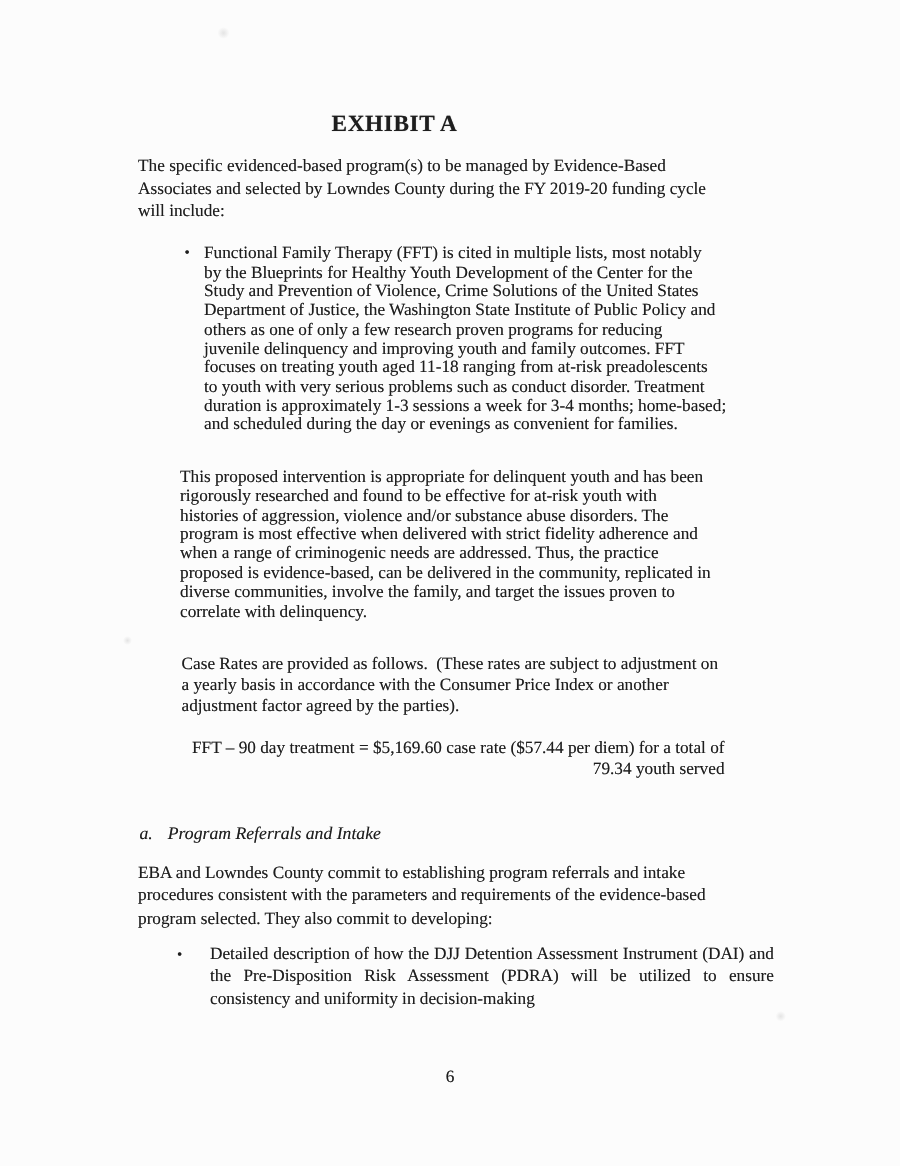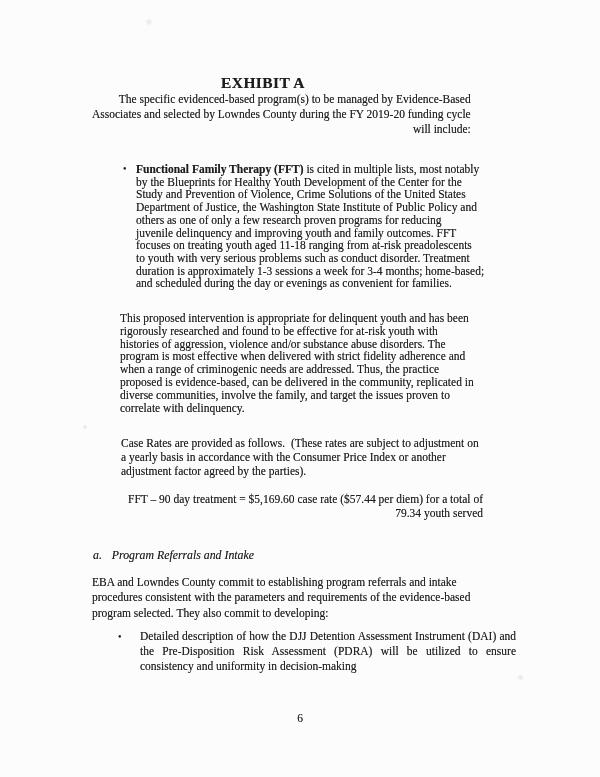--- a/index.html
+++ b/index.html
@@ -11,36 +11,36 @@
   }
   .blk {
     position:absolute; white-space:pre; font-size:11.5px;
     text-shadow:0 0 .4px rgba(30,30,30,.55);
   }
   .title {
     position:absolute; top:64px; left:0; width:512px; text-align:center;
     font-weight:bold; font-size:15.5px; letter-spacing:.4px; text-indent:14px;
     text-shadow:0 0 .5px rgba(15,15,15,.6); white-space:pre;
   }
-  .intro   { top:92px; left:92px;  line-height:15.2px;text-align:right; }
+  .intro   { top:104px; left:92px;  line-height:15.2px; }
   .bullet1 { top:163px; left:123px; line-height:12.7px; }
   .bullet1 .marker { position:absolute; left:0; top:0; font-size:10px; }
   .bullet1 .btext  { margin-left:13px; }
   .p2      { top:312px; left:120px; line-height:12.8px; }
   .p3      { top:436px; left:121px; line-height:14px; }
   .fft     { top:492px; left:128px; line-height:14px;text-align:right; }
   .ha      { top:548px; left:93px;  font-style:italic; font-size:11.8px; }
   .ha .ha-label { display:inline-block; }
   .ha .ha-text  { display:inline-block; margin-left:10px; }
   .p5      { top:575px; left:92px;  line-height:15.3px; }
   .b2      { top:629px; left:118px; width:398px; white-space:normal;
              line-height:15.2px; }
   .b2 .marker { position:absolute; left:0; top:0; font-size:10px; }
   .b2 .btext  { margin-left:22px; text-align:justify; }
-  .bold    { font-weight:bold; }
+  .bold    { font-weight:normal; }
   .pagenum { position:absolute; top:712px; left:0; width:600px;
              text-align:center; font-size:11.5px;
              text-shadow:0 0 .4px rgba(30,30,30,.55); }
   .speck { position:absolute; border-radius:50%;
            background:radial-gradient(circle,#e4e4e4 0%,rgba(244,244,244,0) 70%); }
   .s1 { left:145px; top:18px;  width:8px; height:8px; }
   .s2 { left:517px; top:674px; width:7px; height:7px; }
   .s3 { left:82px;  top:424px; width:6px; height:6px; }
 </style>
 </head>

